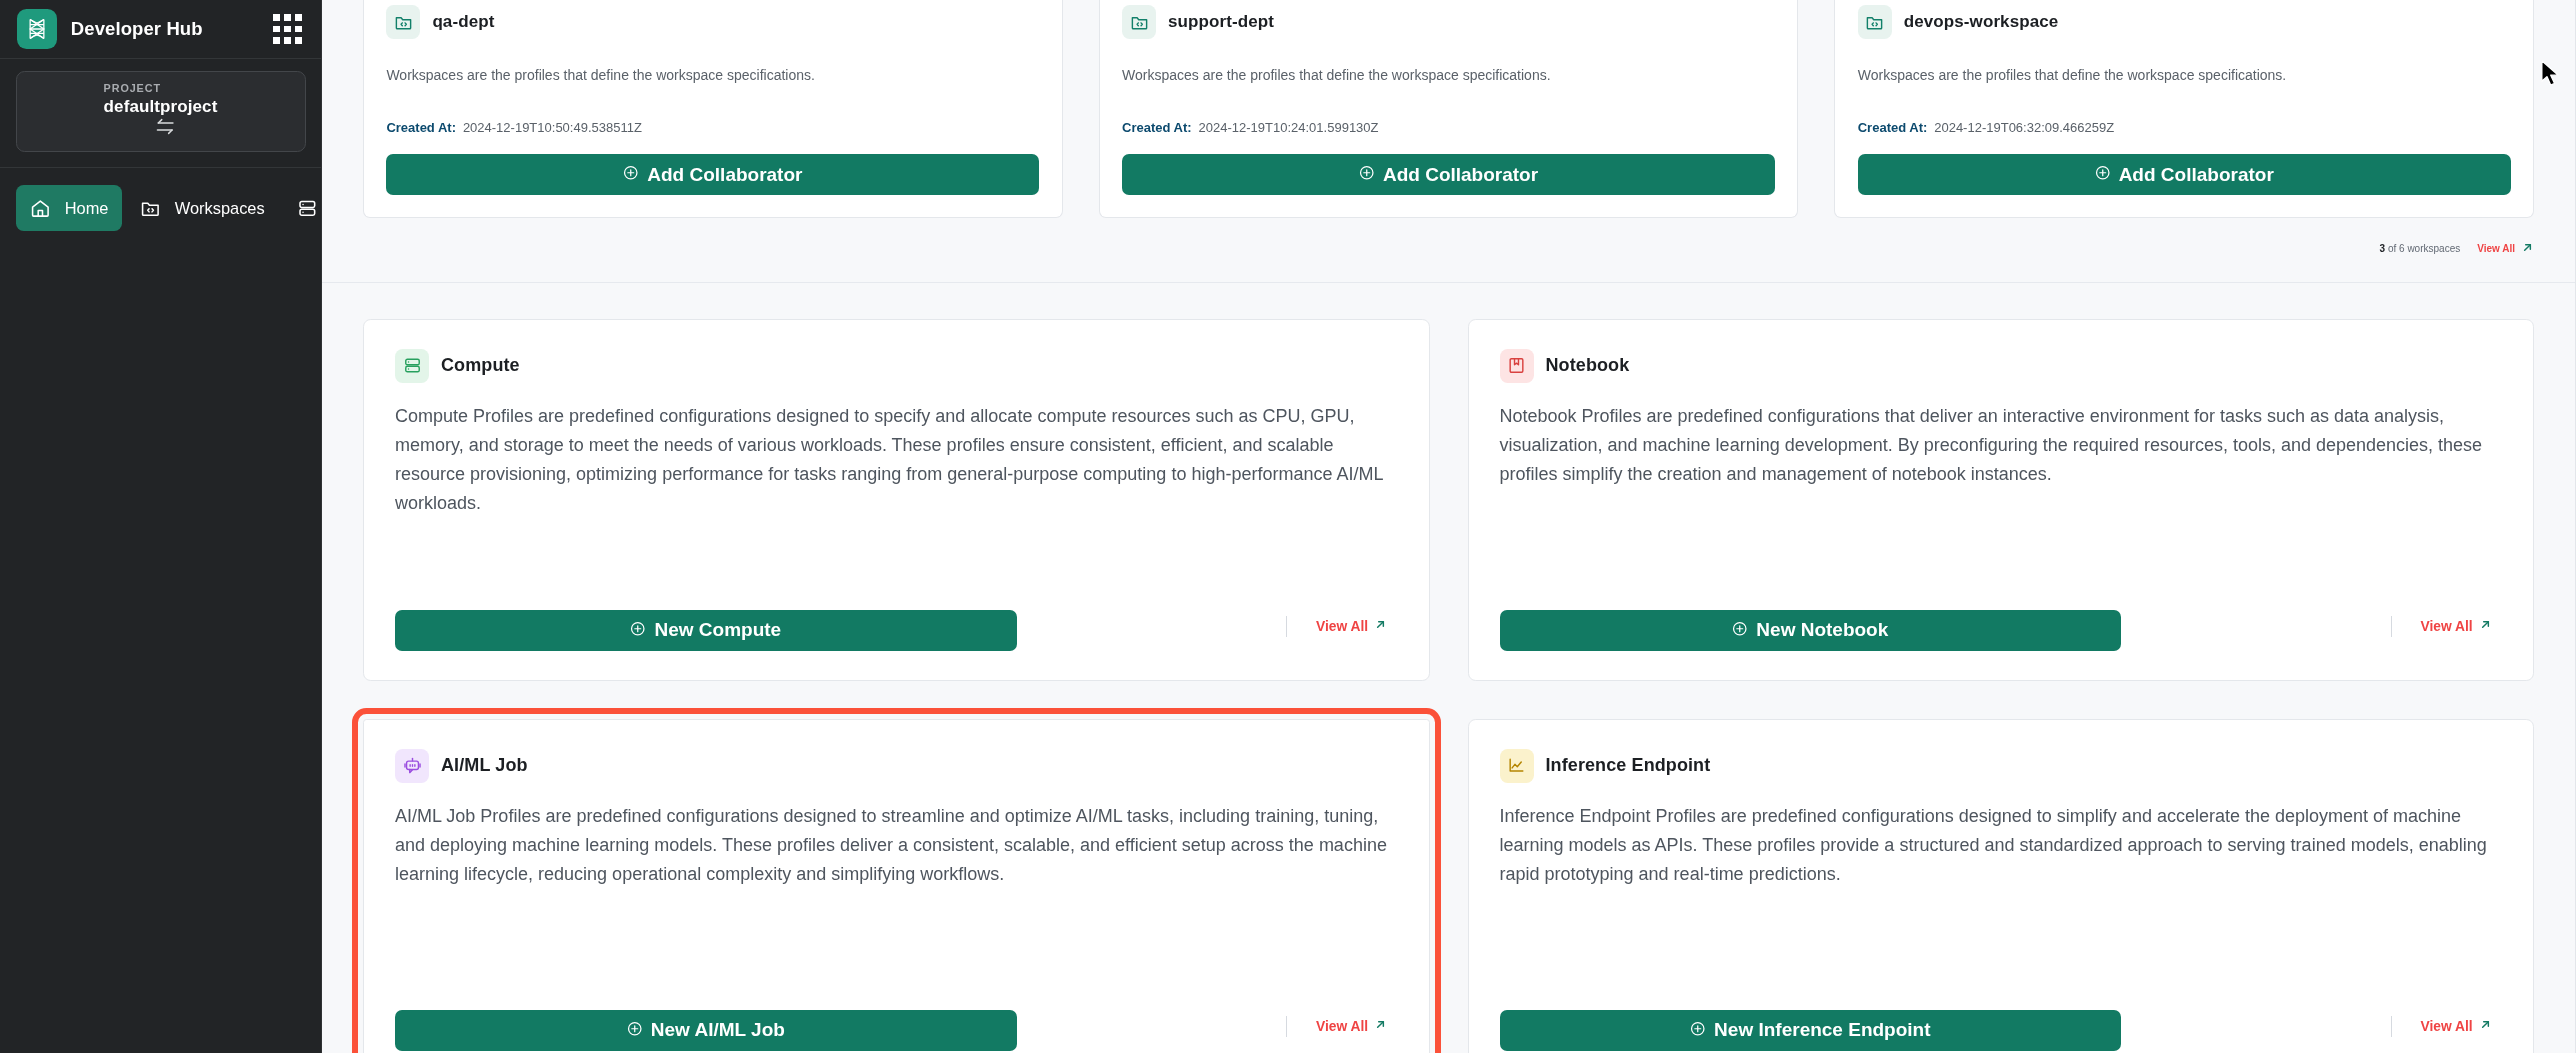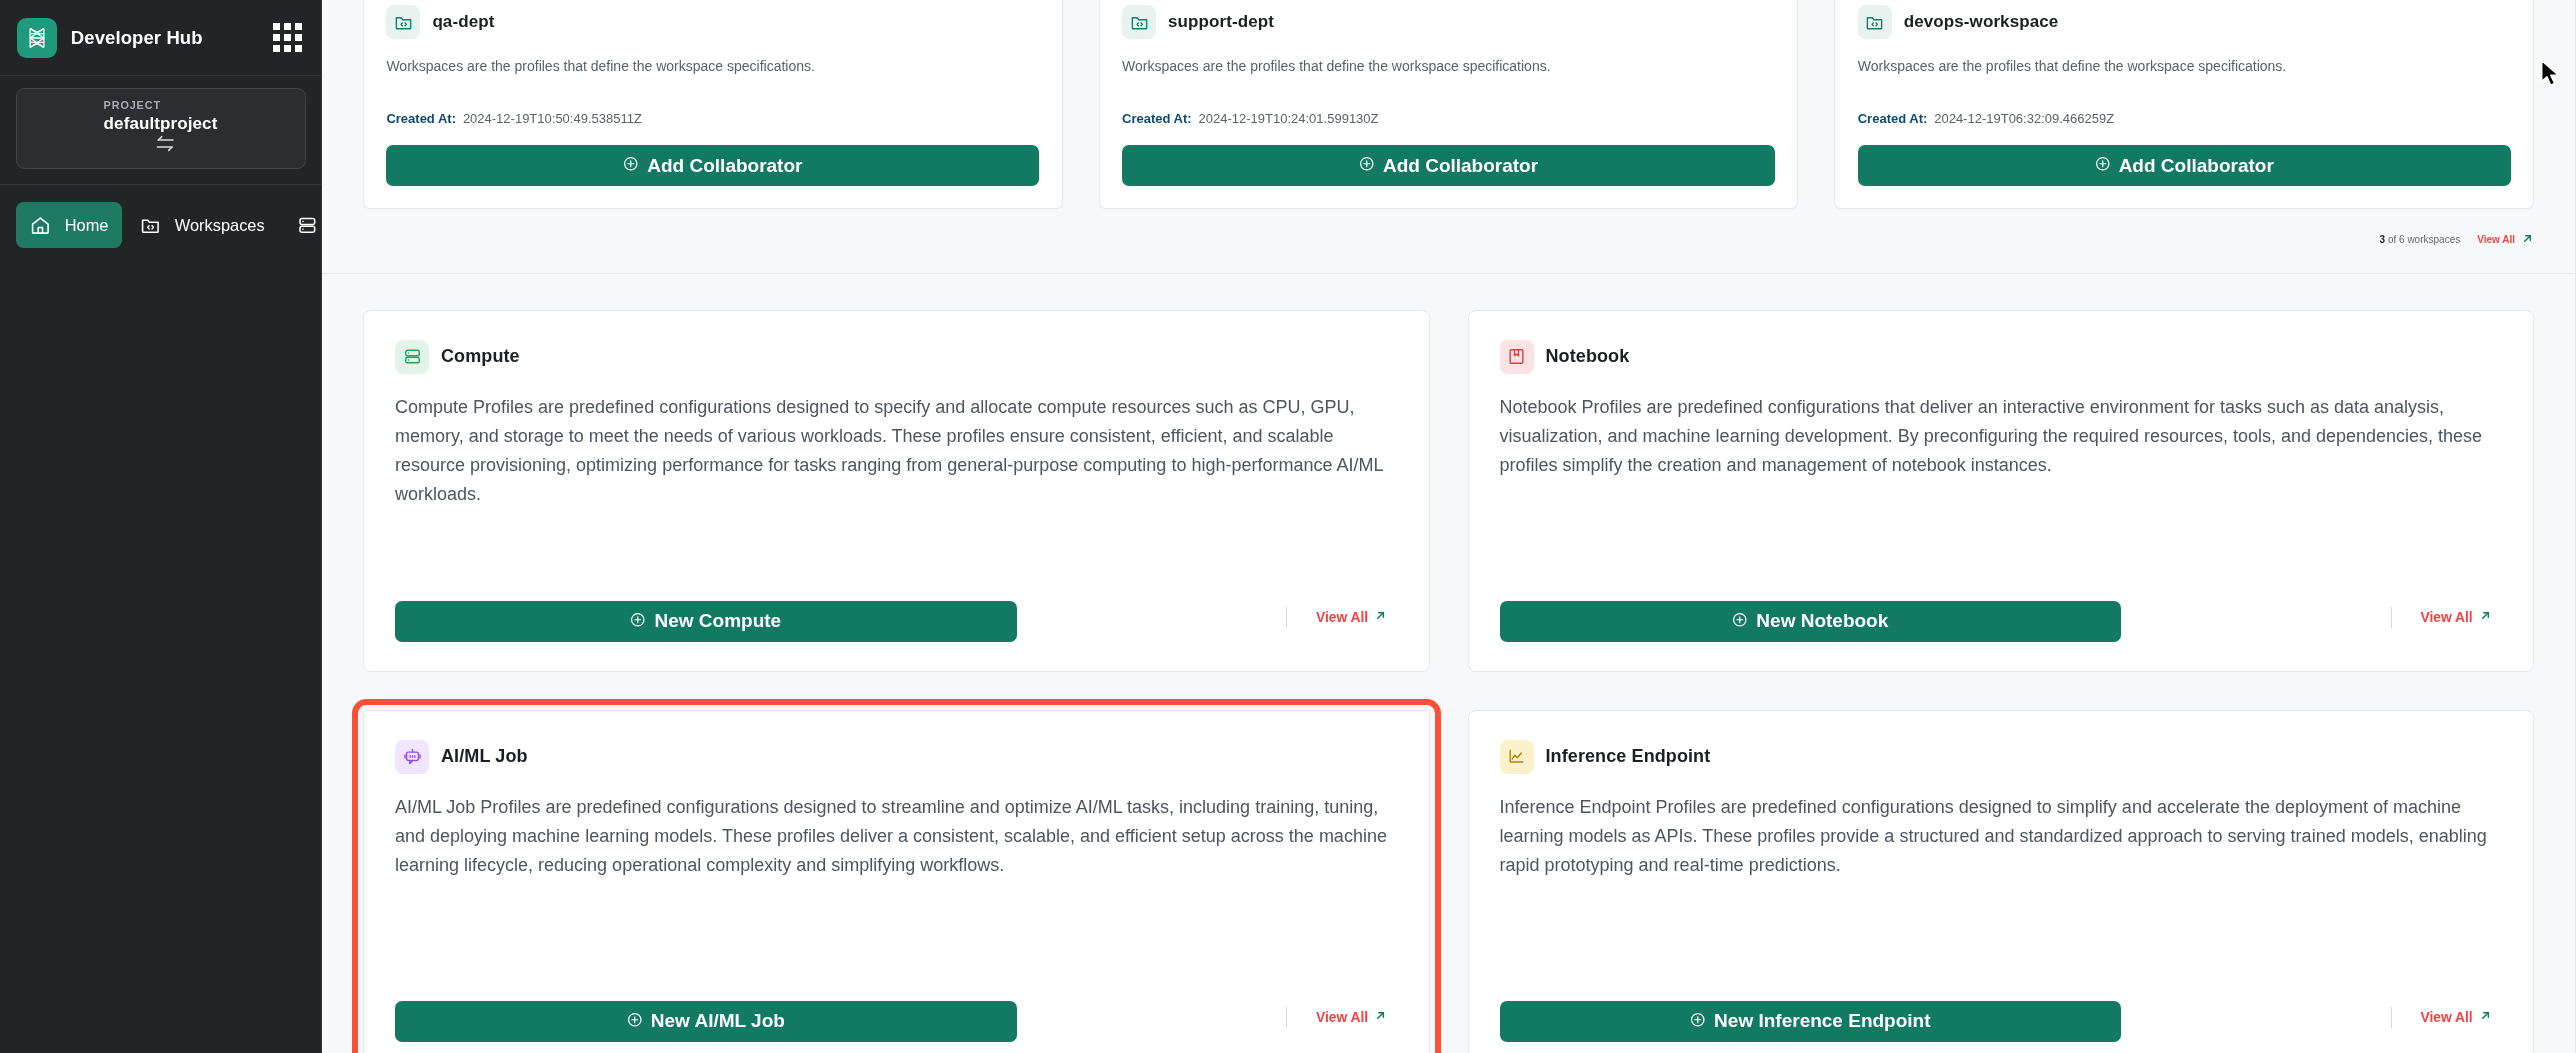--- a/index.html
+++ b/index.html
@@ -12,21 +12,21 @@
   .app { display: flex; width: 2576px; height: 1054px; }
 
   
   .sidebar {
     width: 322px; min-width: 322px; height: 1054px;
     background: #222426;
     display: flex; flex-direction: column;
     border-right: 0.9px solid #303234;
   }
   .sb-header {
-    height: 76px; display: flex; align-items: center;
+    height: 59px; display: flex; align-items: center;
     padding: 0 19px 0 17px; gap: 13.8px;
     border-bottom: 0.9px solid #333638;
   }
   .logo-tile {
     width: 40px; height: 40px; border-radius: 9.5px;
     background: #1f9a7d;
     display: flex; align-items: center; justify-content: center;
     flex-shrink: 0;
   }
   .app-title {
@@ -92,21 +92,21 @@
     display:flex; flex-direction:column;
     margin-top:-20.7px;
   }
   .ws-head { display:flex; align-items:center; gap:12px; padding-top:26px; }
   .ico-tile {
     width:34px; height:34px; border-radius:7.7px;
     display:flex; align-items:center; justify-content:center; flex-shrink:0;
   }
   .ico-tile.ws { background:#e8f3ef; }
   .ws-name { font-size:17px; font-weight:bold; color:#1c1f23; letter-spacing:0.1px; }
-  .ws-desc { margin-top:17px; color:#5a6169; font-size:14px; line-height:1.48; }
+  .ws-desc { margin-top:26px; color:#5a6169; font-size:14px; line-height:1.48; }
   .ws-created { margin-top:34px; font-size:13px; }
   .ws-created b { color:#0c4a6e; font-weight:bold; }
   .ws-created span { color:#5a6169; margin-left:6.9px; }
   .btn-primary {
     margin-top:19px; height:41px; border-radius:7px;
     background:#127a63; color:#ffffff; font-size:19px; font-weight:bold;
     display:flex; align-items:center; justify-content:center; gap:8.6px;
     cursor:pointer; border:none; width:100%;
     font-family:"Liberation Sans", sans-serif;
   }

